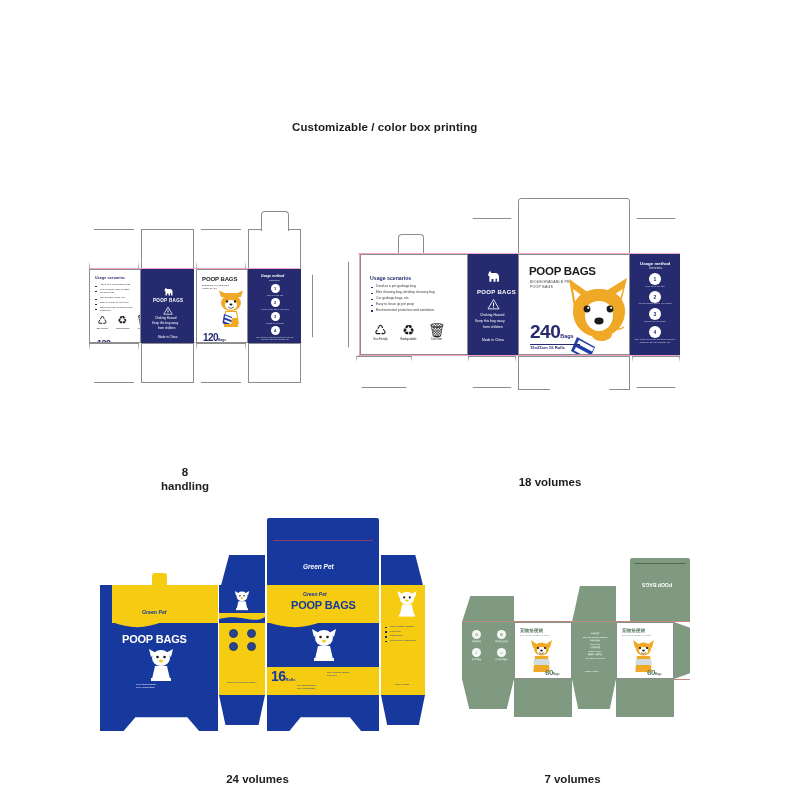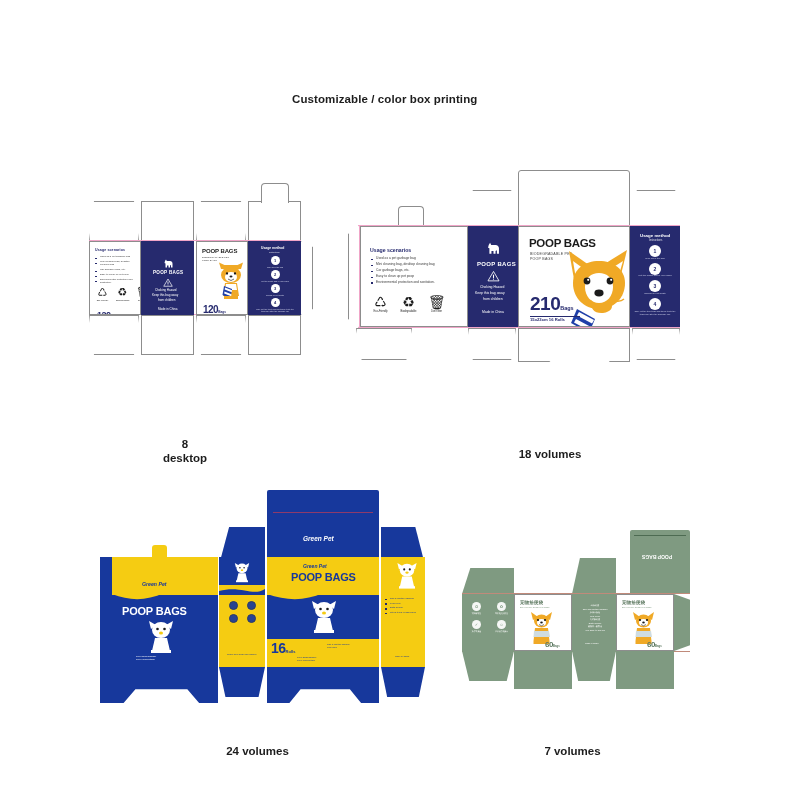--- a/index.html
+++ b/index.html
@@ -1,21 +1,21 @@
 <!DOCTYPE html>
 <html><head>
 <meta charset="utf-8">
 <style>
   html,body{margin:0;padding:0;}
   body{
     width:800px;height:800px;background:#ffffff;
     font-family:"Liberation Sans","DejaVu Sans",sans-serif;
     position:relative;overflow:hidden;color:#222;
   }
-  .stage{position:absolute;inset:0;}
+  .stage{position:absolute;inset:0;margin-top:28px;}
   .abs{position:absolute;}
 
   
   .page-title{
     left:292px;top:93px;font-size:11.5px;font-weight:bold;letter-spacing:.1px;color:#1d1d1d;
   }
   .material-pill{
     left:96px;top:125px;width:115px;height:38px;border-radius:19px;
     background:#8a9a5b;color:#ffffff;font-weight:bold;font-size:11.5px;
     display:flex;align-items:center;justify-content:center;text-align:center;line-height:1.18;
@@ -198,21 +198,21 @@
         <div class="step">
           <div class="circ" style="width:9px;height:9px;font-size:4px;">4</div>
           <div class="stxt" style="font-size:2px;width:40px;">Take out the toilet bag and throw it into the trash can after the garbage can</div>
         </div>
       </div>
     </div>
   </div>
 
   <div class="abs caption" style="left:150px;top:438px;width:70px;">
     <div>8</div>
-    <div>desktop</div>
+    <div>handling</div>
   </div>
 
   <div class="die" style="left:350px;top:168px;width:350px;height:192px;">
 
     <div class="flap trap" style="left:6px;top:58px;width:56px;height:48px;"></div>
     <div class="tuck" style="left:48px;top:38px;width:26px;height:22px;"></div>
     <div class="flap trap" style="left:118px;top:22px;width:48px;height:44px;"></div>
     <div class="flap" style="left:168px;top:2px;width:112px;height:64px;border-radius:3px 3px 0 0;"></div>
     <div class="flap trap" style="left:282px;top:22px;width:48px;height:44px;"></div>
 
@@ -290,21 +290,21 @@
         <path fill="#f0a926" d="M30 57q8 12 20 2 4 9-8 11-13 1-12-13z"></path>
         <path d="M52 52q6 2 9 0" stroke="#f0a926" stroke-width="1.4" fill="none"></path>
         <path d="M54 58q6 1 9 -2" stroke="#f0a926" stroke-width="1.4" fill="none"></path>
         <g>
           <path fill="#1f3fa8" d="M16 66l18 10-6 14-18-10z"></path>
           <path fill="#ffffff" d="M18 69l15 8-2 3.5-15-8z"></path>
           <path fill="#ffffff" d="M15 76l15 8-2 3.5-15-8z"></path>
         </g>
       </svg>
       <div class="qty" style="left:11px;top:66px;">
-        <span class="num" style="font-size:19px;">210</span><span class="unit" style="font-size:5.5px;">Bags</span>
+        <span class="num" style="font-size:19px;">240</span><span class="unit" style="font-size:5.5px;">Bags</span>
         <div class="sub" style="font-size:4.2px;width:50px;font-weight:bold;">15x23cm 16 Rolls</div>
       </div>
     </div>
 
     <div class="panel pnl-navy" style="left:280px;top:58px;width:50px;height:101px;">
       <div class="t navytext head-s" style="left:10px;top:7px;font-size:4.4px;">Usage method</div>
       <div class="t navytext" style="left:19px;top:13px;font-size:2.6px;opacity:.85;">Instructions</div>
       <div class="steps" style="left:5px;top:19px;width:40px;">
         <div class="step">
           <div class="circ" style="width:12px;height:12px;font-size:5px;">1</div>

